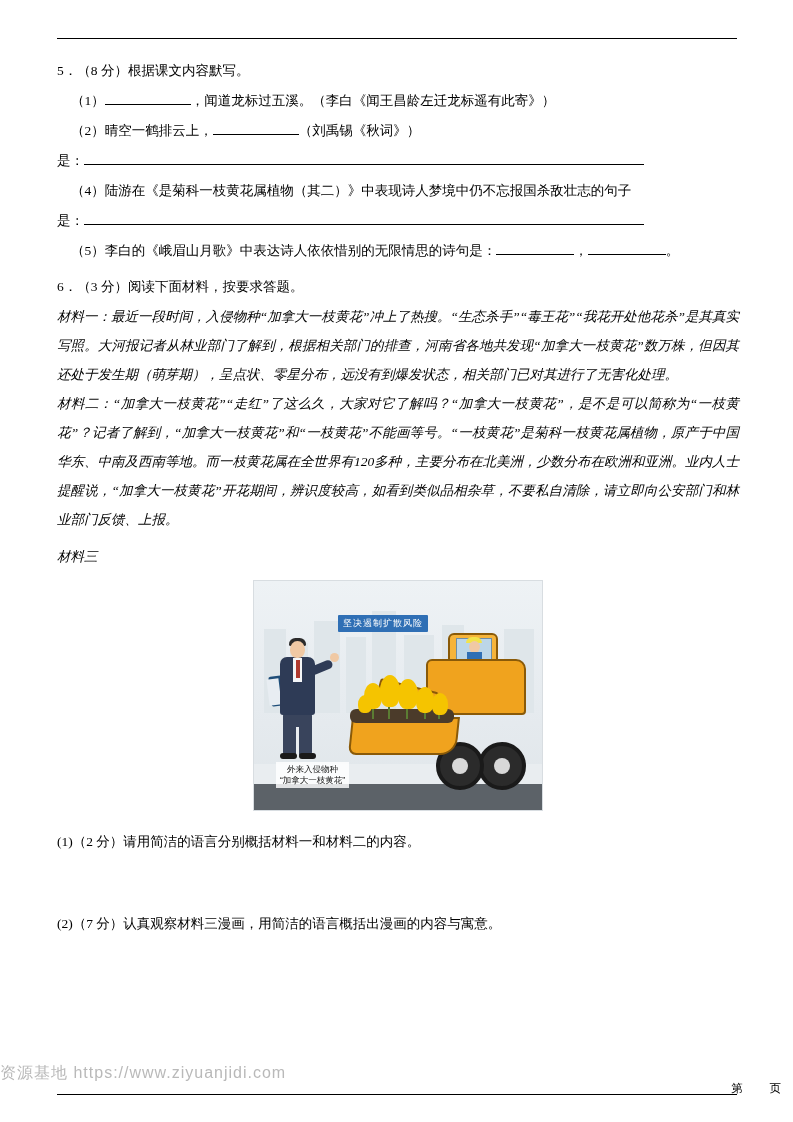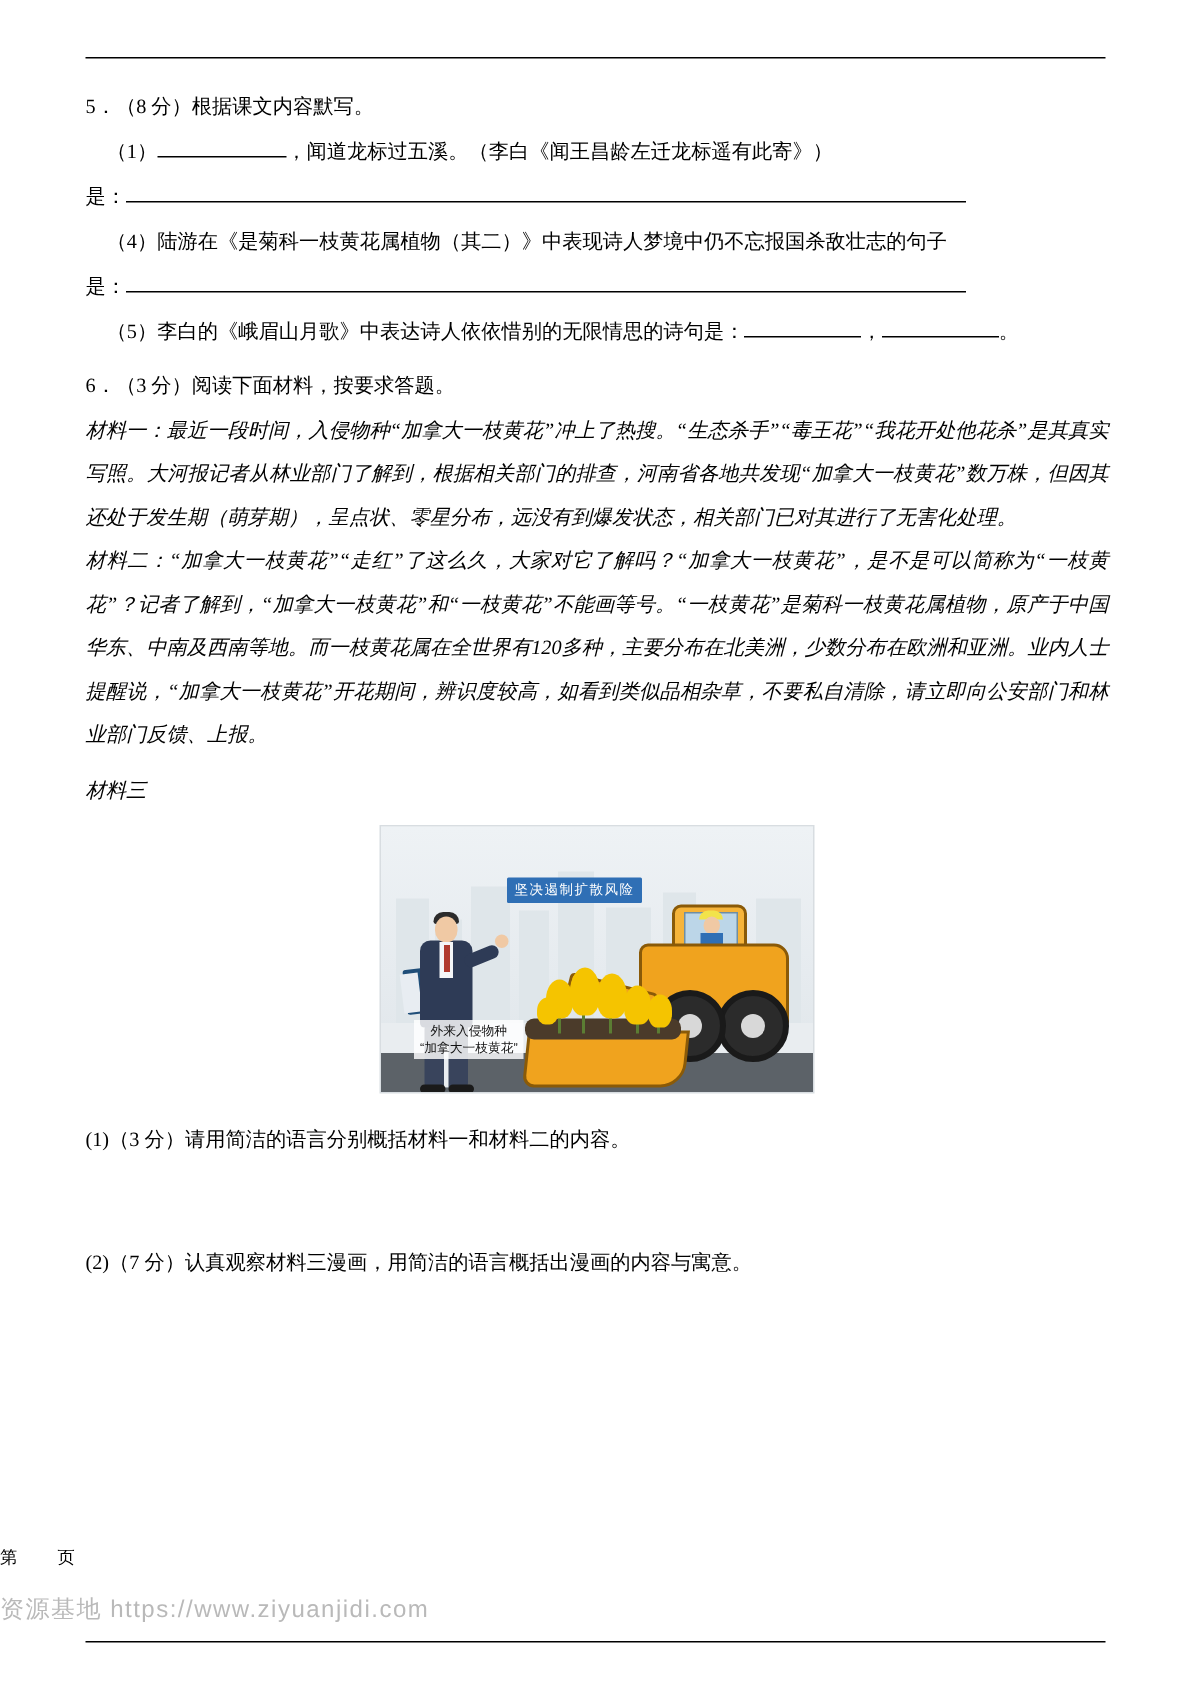--- a/index.html
+++ b/index.html
@@ -86,21 +86,21 @@
   
   .figure-wrap {
     width: 682px;
     display: flex;
     justify-content: center;
     margin-top: 8px;
   }
   .figure {
     position: relative;
     width: 290px;
-    height: 179px;
+    height: 231px;
     background: linear-gradient(#eef2f5 0%, #e6ebef 55%, #dfe5e9 100%);
     overflow: hidden;
     border: 1px solid #d8dde1;
     box-sizing: border-box;
   }
   
   .sky-b {
     position: absolute;
     background: #dfe6ea;
   }
@@ -354,43 +354,46 @@
     position: absolute;
     left: 57px;
     top: 1094px;
     width: 680px;
     height: 1px;
     background: #000;
   }
   .page-num {
     position: absolute;
     left: 0;
-    top: 1031px;
+    top: 1081px;
     width: 793px;
-    text-align: left;
+    text-align: right;
     font-size: 11.5px;
     color: #000;
     letter-spacing: 12px;
   }
 </style>
 </head>
 <body>
 
 <div class="page">
 
   <div class="top-rule"></div>
 
   <div class="content">
 
     <p class="q-head">5．（8 分）根据课文内容默写。</p>
 
     <p class="line indent1">
       <span>（1）</span><span class="blank b-long"></span><span>，闻道龙标过五溪。（李白《闻王昌龄左迁龙标遥有此寄》）</span>
     </p>
 
+    <p class="line indent1">
+      <span>（2）</span><span>晴空一鹤排云上，</span><span class="blank b-long"></span><span>（刘禹锡《秋词》）</span>
+    </p>
 
     <p class="line">
       <span>是：</span><span class="blank" style="width:560px"></span>
     </p>
 
     <p class="line indent1">
       <span>（4）</span><span>陆游在《是菊科一枝黄花属植物（其二）》中表现诗人梦境中仍不忘报国杀敌壮志的句子</span>
     </p>
     <p class="line">
       <span>是：</span><span class="blank" style="width:560px"></span>
@@ -470,21 +473,21 @@
           <div class="fl" style="left:0px;  top:22px; width:14px; height:18px;"></div>
         </div>
 
         <div class="label-box">
           <div>外来入侵物种</div>
           <div>“加拿大一枝黄花”</div>
         </div>
       </div>
     </div>
 
-    <p class="subq" style="padding-top:16px">(1)（3 分）请用简洁的语言分别概括材料一和材料二的内容。</p>
+    <p class="subq" style="padding-top:16px">(1)（2 分）请用简洁的语言分别概括材料一和材料二的内容。</p>
     <p class="subq" style="padding-top:52px">(2)（7 分）认真观察材料三漫画，用简洁的语言概括出漫画的内容与寓意。</p>
 
   </div>
 
   <div class="watermark">资源基地 https://www.ziyuanjidi.com</div>
   <div class="page-num">第  页</div>
   <div class="footer-rule"></div>
 
 </div>
 

